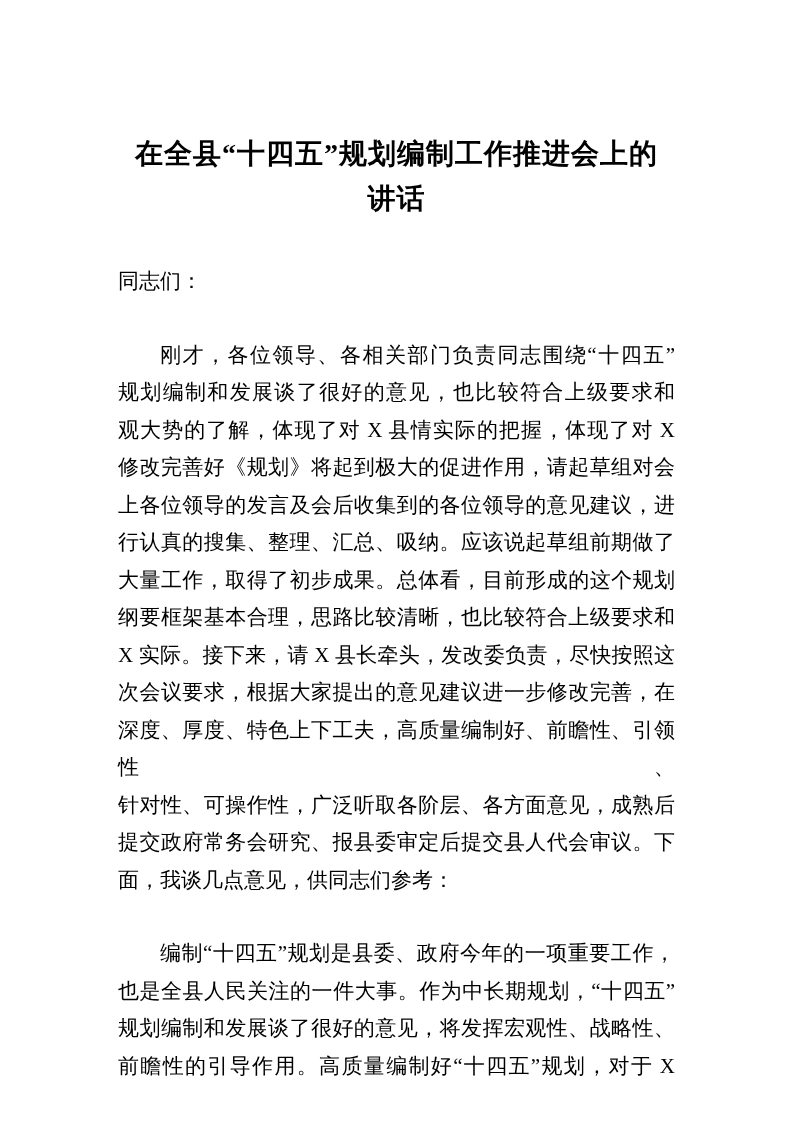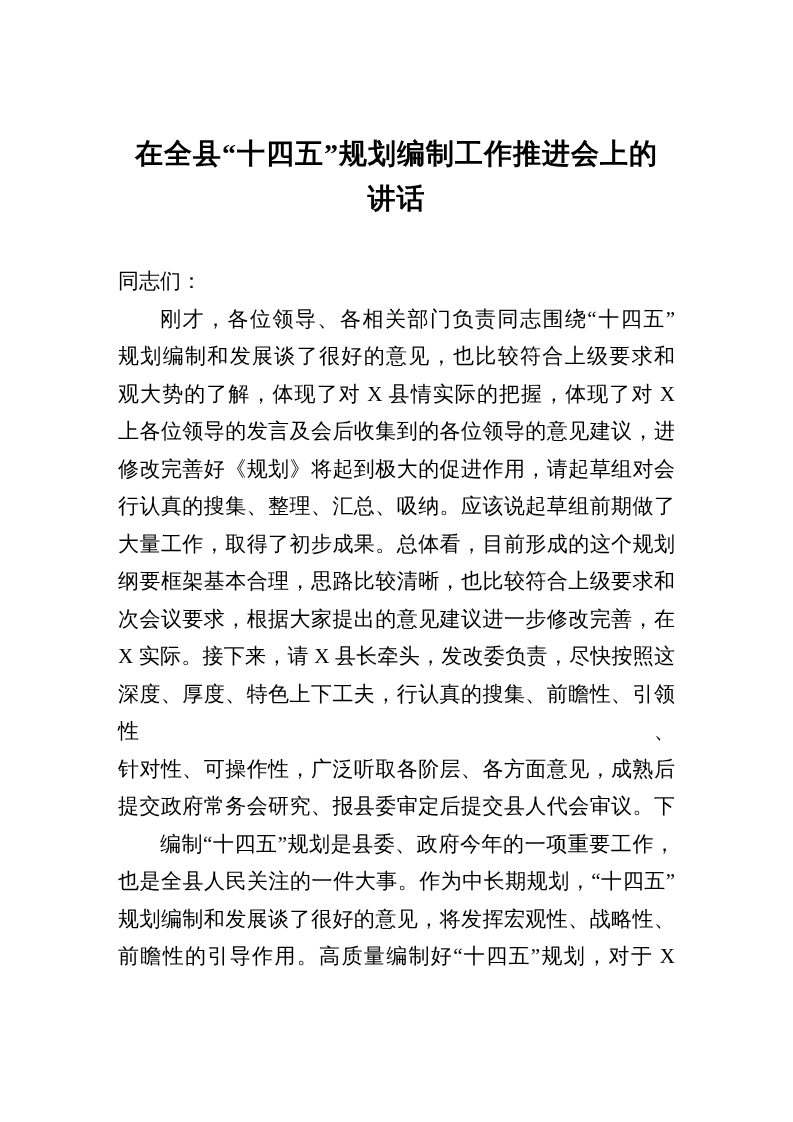--- a/index.html
+++ b/index.html
@@ -39,43 +39,45 @@
     text-justify: inter-character;
     white-space: normal;
     font-family: Liberation Serif, serif;
   }
   .doc-body .line.j {
     
     text-align-last: justify;
   }
   .doc-body .line.indent {
     text-indent: 42px; 
+    margin-top: 36px;
   }
 </style>
 </head>
 <body>
 
 <div class="page">
   <h1 class="doc-title">
     <div class="title-line">在全县“十四五”规划编制工作推进会上的</div>
     <div class="title-line">讲话</div>
   </h1>
   <div class="doc-body">
       <div class="line">同志们：</div>
       <div class="line j indent">刚才，各位领导、各相关部门负责同志围绕“十四五”</div>
       <div class="line j">规划编制和发展谈了很好的意见，也比较符合上级要求和</div>
       <div class="line j">观大势的了解，体现了对 X 县情实际的把握，体现了对 X</div>
+      <div class="line j">修改完善好《规划》将起到极大的促进作用，请起草组对会</div>
       <div class="line j">上各位领导的发言及会后收集到的各位领导的意见建议，进</div>
-      <div class="line j">修改完善好《规划》将起到极大的促进作用，请起草组对会</div>
       <div class="line j">行认真的搜集、整理、汇总、吸纳。应该说起草组前期做了</div>
       <div class="line j">大量工作，取得了初步成果。总体看，目前形成的这个规划</div>
       <div class="line j">纲要框架基本合理，思路比较清晰，也比较符合上级要求和</div>
+      <div class="line j">X 实际。接下来，请 X 县长牵头，发改委负责，尽快按照这</div>
       <div class="line j">次会议要求，根据大家提出的意见建议进一步修改完善，在</div>
-      <div class="line j">X 实际。接下来，请 X 县长牵头，发改委负责，尽快按照这</div>
-      <div class="line j">深度、厚度、特色上下工夫，行认真的搜集、前瞻性、引领性、</div>
+      <div class="line j">深度、厚度、特色上下工夫，高质量编制好、前瞻性、引领性、</div>
       <div class="line j">针对性、可操作性，广泛听取各阶层、各方面意见，成熟后</div>
       <div class="line j">提交政府常务会研究、报县委审定后提交县人代会审议。下</div>
+      <div class="line">面，我谈几点意见，供同志们参考：</div>
       <div class="line j indent">编制“十四五”规划是县委、政府今年的一项重要工作，</div>
       <div class="line j">也是全县人民关注的一件大事。作为中长期规划，“十四五”</div>
       <div class="line j">规划编制和发展谈了很好的意见，将发挥宏观性、战略性、</div>
       <div class="line j">前瞻性的引导作用。高质量编制好“十四五”规划，对于 X</div>
     </div>
 </div>
 
 </body></html>

